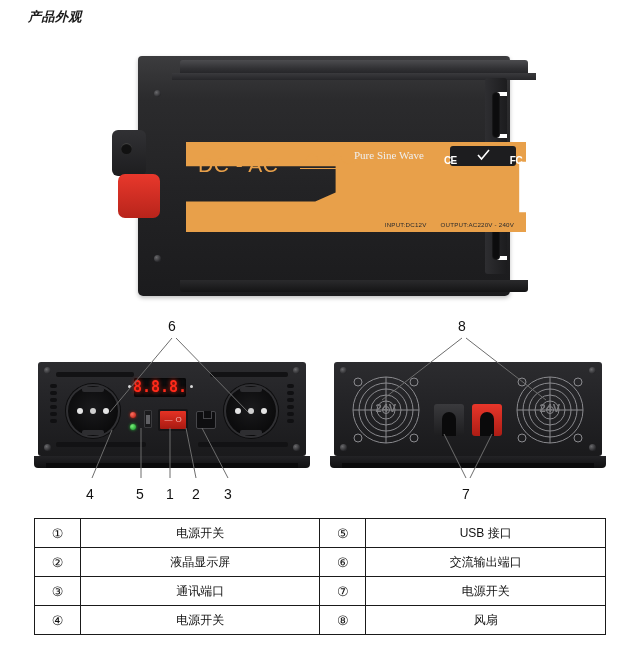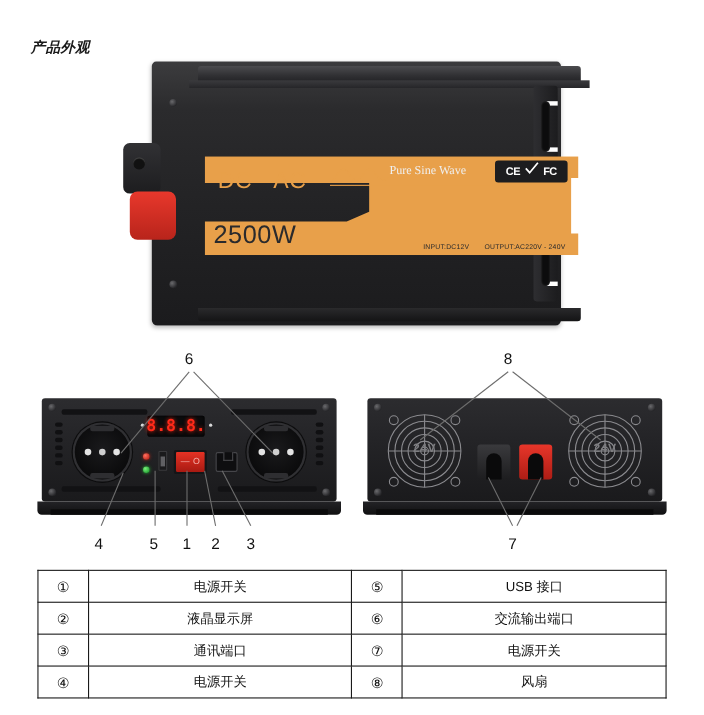--- a/index.html
+++ b/index.html
@@ -18,21 +18,20 @@
 
   
   .page-title {
     position: absolute;
     left: 28px; top: 8px;
     font-size: 13px;
     font-weight: bold;
     font-style: italic;
     color: #1a1a1a;
     letter-spacing: 0.5px;
-    margin-top: 26px;
   }
 
   
   .hero {
     position: absolute;
     left: 108px; top: 52px;
     width: 432px; height: 250px;
   }
   .hero-body {
     position: absolute;
@@ -160,21 +159,21 @@
     font-size: 27px; font-weight: bold; font-style: italic;
     color:#e8a04a;
     letter-spacing:-0.5px;
   }
   .certs {
     position:absolute;
     right: 10px; top: 4px;
     width: 66px; height: 20px;
     background:#1d1d1f;
     border-radius:3px;
-    display:flex; align-items:center; justify-content:center; gap:4px;
+    display:flex; align-items:flex-end; justify-content:center; gap:20px;
   }
   .cert-txt { color:#fff; font-size:10px; font-weight:bold; letter-spacing:-0.5px; }
   .ratings {
     position:absolute;
     right: 12px; bottom: 4px;
     font-size: 6.2px; color:#2a2a2c; letter-spacing:0.2px;
     display:flex; gap:14px;
   }
   .red-acc {
     position:absolute; right:-6px; top:124px;
@@ -392,21 +391,20 @@
       <div class="bracket r2">
         <div class="bracket-tab" style="top:14px;"></div>
         <div class="bracket-tab" style="bottom:14px;"></div>
       </div>
 
       <div class="red-acc"></div>
 
       <div class="band"></div>
       <div class="band-inner-dark">
         <div class="dc-ac">DC - AC</div>
-        <div class="watt">2500W</div>
 
         <div class="sine">
           <svg width="58" height="18" viewBox="0 0 58 18">
             <path d="M1,14 C6,14 6,4 12,4 C18,4 18,14 24,14 C30,14 30,4 36,4 C42,4 42,14 48,14 C53,14 54,10 57,10" fill="none" stroke="#e8a04a" stroke-width="1.2"></path>
           </svg>
         </div>
         <div class="psw">Pure Sine Wave</div>
         <div class="psw-underline"></div>
 
 

